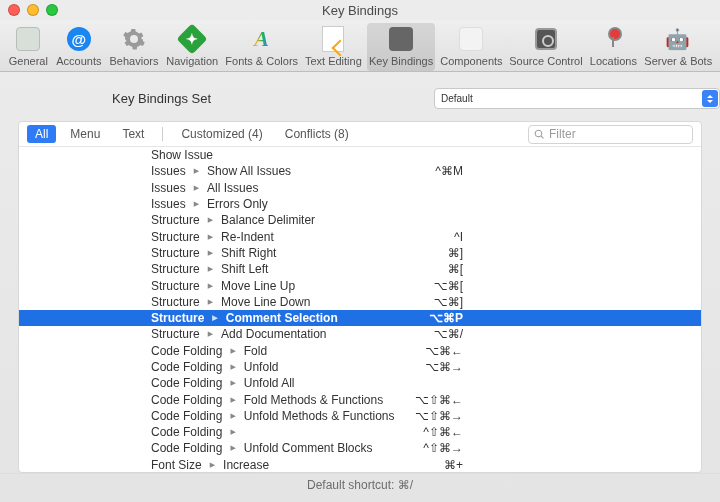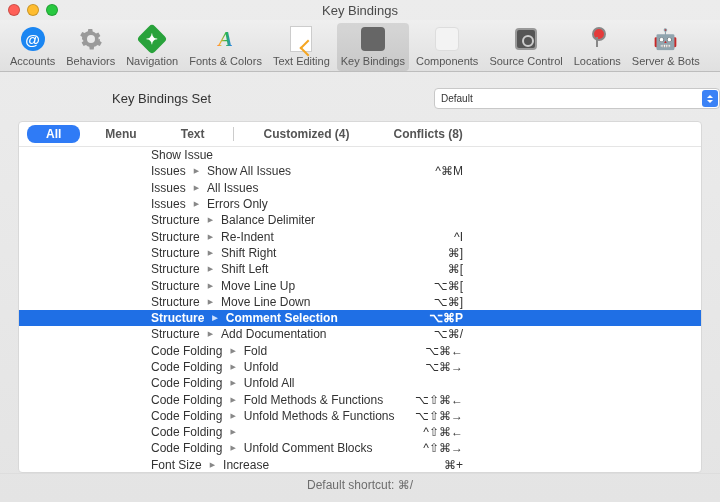--- a/index.html
+++ b/index.html
@@ -110,21 +110,21 @@
   }
   .scopebar{
     height:25px;
     display:flex; align-items:center;
     padding:0 8px;
     gap:6px;
     border-bottom:1px solid #e5e5e5;
     font-size:12px;
   }
   .scope{
-    color:#555; padding:2px 19px; border-radius:8px;font-weight:bold;
+    color:#555; padding:2px 8px; border-radius:3px;
   }
   .scope.sel{background:#2f7bf6;color:#fff;}
   .spacer{flex:1;}
   .vdiv{width:1px;height:14px;background:#ccc;margin:0 4px;}
   .search{
     height:19px;width:165px;border:1px solid #d3d3d3;border-radius:4px;
     display:flex;align-items:center;padding:0 5px;color:#9b9b9b;font-size:12px;gap:4px;
   }
   .search svg{width:11px;height:11px;fill:#9b9b9b;}
   .list{
@@ -160,20 +160,26 @@
 <div class="titlebar">
   <div class="traffic">
     <div class="dot red"></div>
     <div class="dot yellow"></div>
     <div class="dot green"></div>
   </div>
   <div class="title">Key Bindings</div>
 </div>
 
 <div class="toolbar" id="toolbar">
+    <div class="tb-item">
+      <div class="ico">
+        <div class="ic-square ic-general"></div>
+      </div>
+      <div class="label">General</div>
+    </div>
     <div class="tb-item">
       <div class="ico">
         <div class="ic-accounts">@</div>
       </div>
       <div class="label">Accounts</div>
     </div>
     <div class="tb-item">
       <div class="ico">
         <svg class="ic-behaviors" viewBox="0 0 24 24" fill="currentColor">
           <path d="M12 8a4 4 0 100 8 4 4 0 000-8zm9 4a9 9 0 01-.2 1.9l2 1.6-2 3.4-2.4-1a8.7 8.7 0 01-3.3 1.9l-.4 2.6h-4l-.4-2.6a8.7 8.7 0 01-3.3-1.9l-2.4 1-2-3.4 2-1.6A9 9 0 013 12c0-.65.07-1.28.2-1.9l-2-1.6 2-3.4 2.4 1a8.7 8.7 0 013.3-1.9L9.3 2h4l.4 2.6a8.7 8.7 0 013.3 1.9l2.4-1 2 3.4-2 1.6c.13.62.2 1.25.2 1.9z"></path>
@@ -243,20 +249,26 @@
 
 <div class="panel">
   <div class="scopebar">
     <div class="scope sel">All</div>
     <div class="scope">Menu</div>
     <div class="scope">Text</div>
     <div class="vdiv"></div>
     <div class="scope">Customized (4)</div>
     <div class="scope">Conflicts (8)</div>
     <div class="spacer"></div>
+    <div class="search">
+      <svg viewBox="0 0 16 16">
+          <path d="M6.5 1a5.5 5.5 0 014.38 8.83l3.4 3.4-1.05 1.05-3.4-3.4A5.5 5.5 0 116.5 1zm0 1.5a4 4 0 100 8 4 4 0 000-8z"></path>
+        </svg>
+      <span>Filter</span>
+    </div>
   </div>
   <div class="listwrap">
     <div class="list" id="list">
         <div class="row">
           <span class="crumb">
             <span>Show Issue</span>
           </span>
           <span class="shortcut"></span>
         </div>
         <div class="row">

